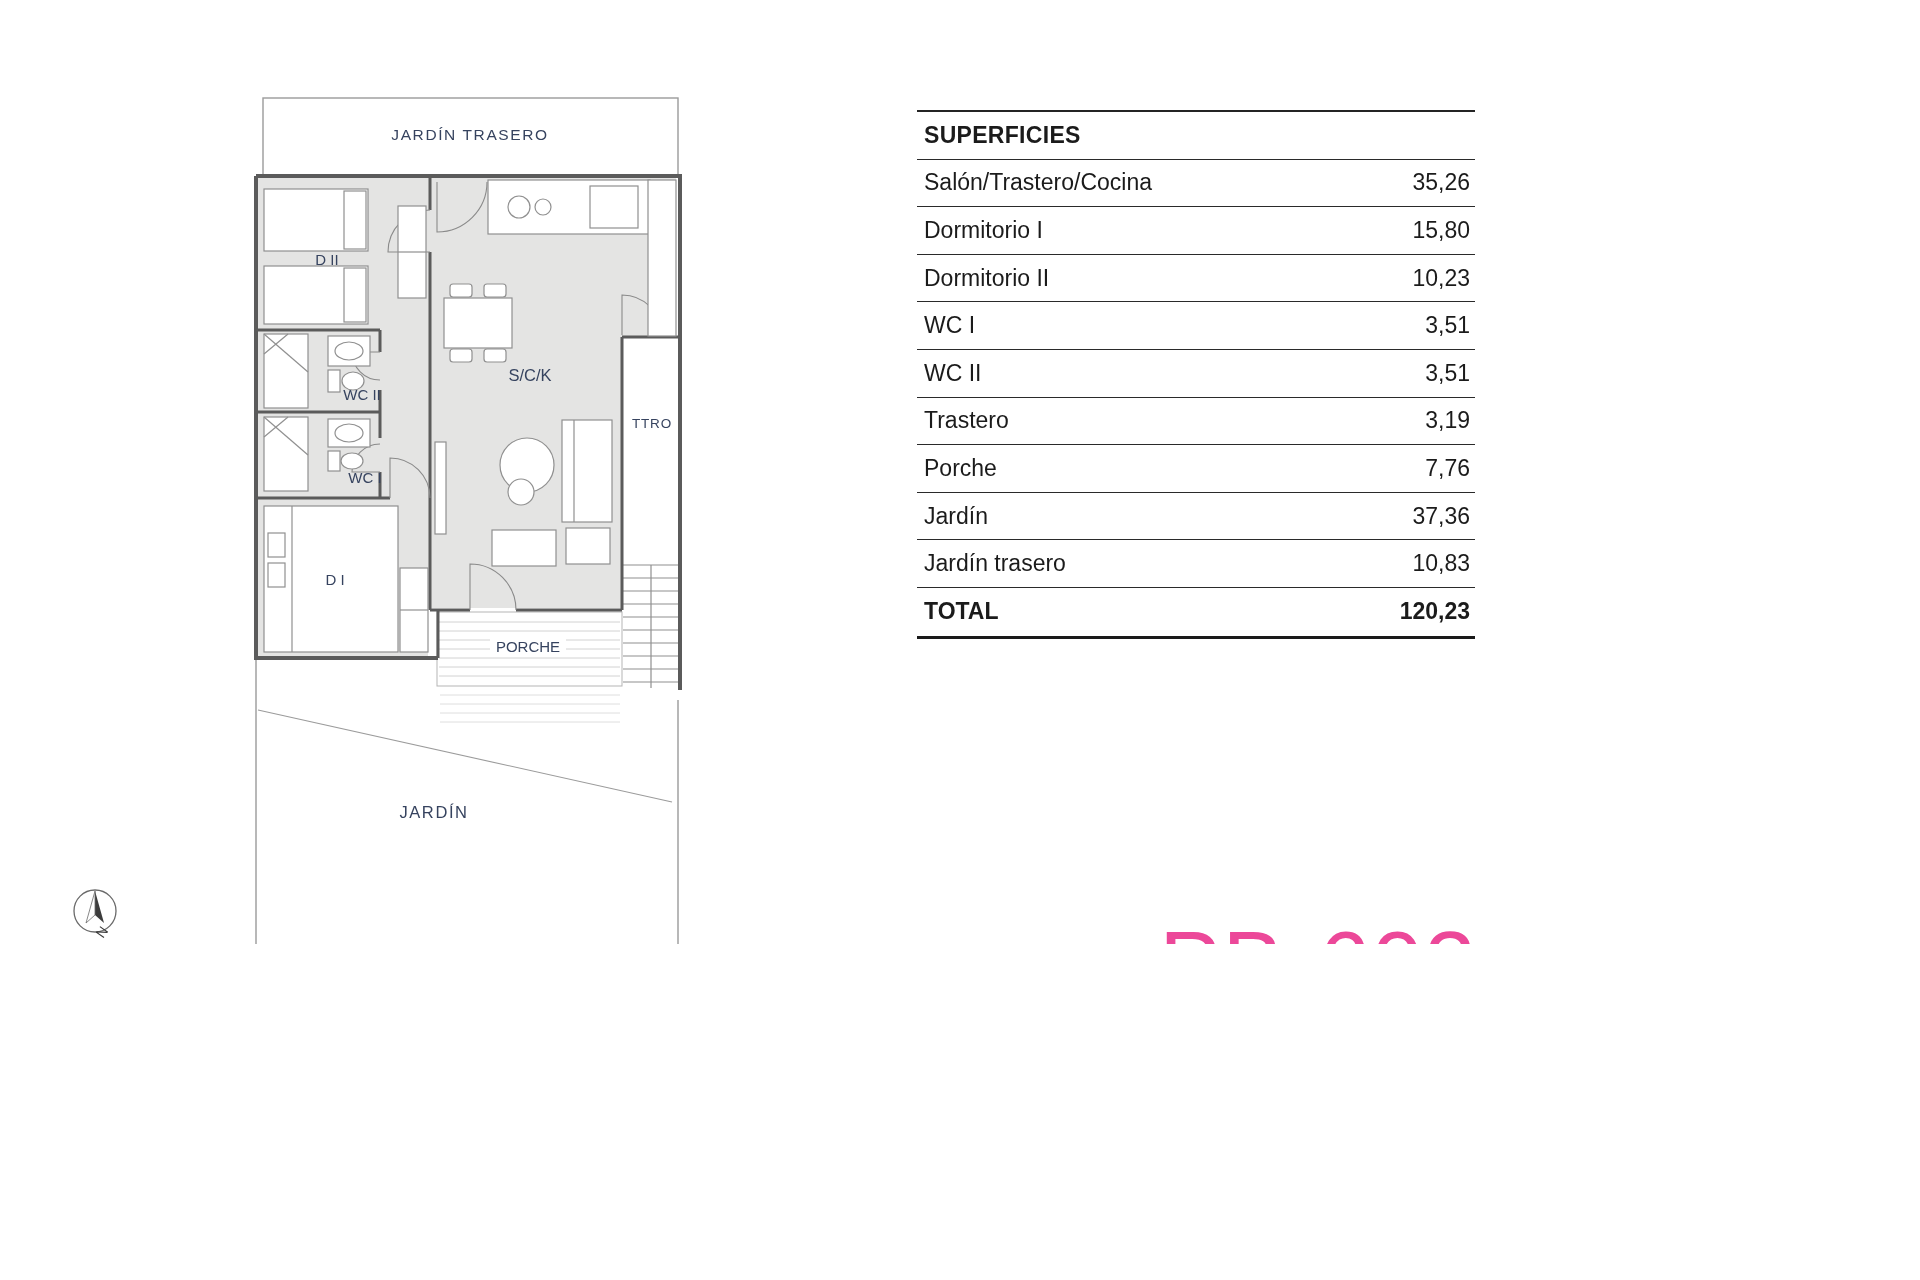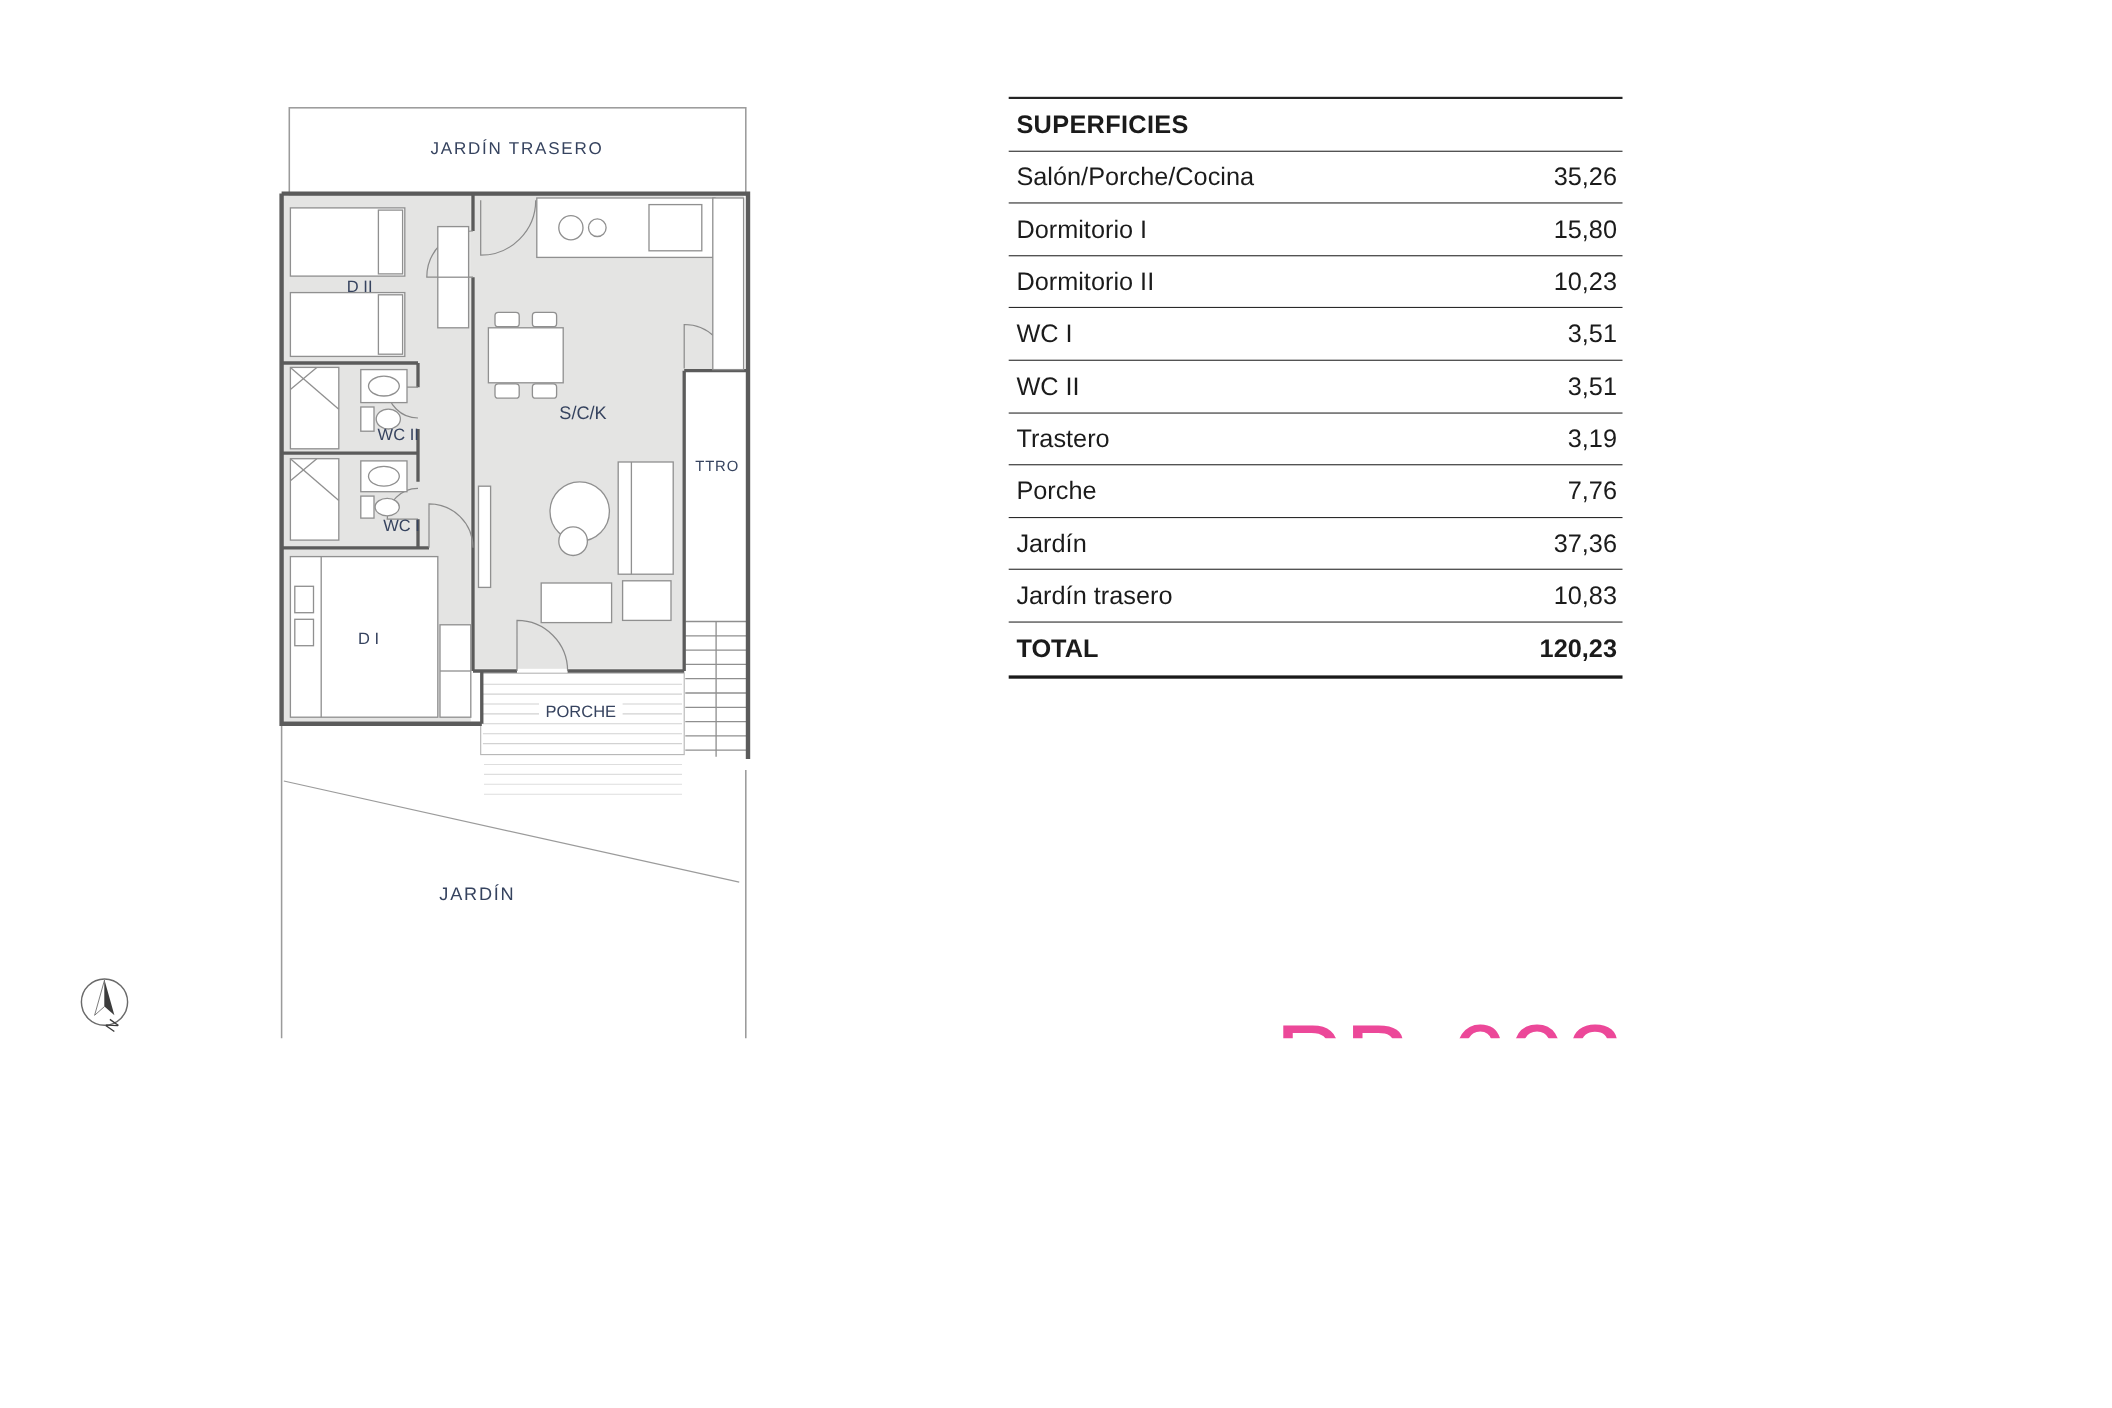--- a/index.html
+++ b/index.html
@@ -14,21 +14,21 @@
     font-family:"Liberation Sans", sans-serif;
     font-size:15px; fill:#36435f; text-anchor:middle;
   }
   .sp { letter-spacing:1.6px; font-size:15.5px; }
   .big { font-size:16.5px; }
   .sm { font-size:13.5px; letter-spacing:0.8px; }
   .lbl-n { font-family:"Liberation Sans", sans-serif; font-size:14px; fill:#3a3a3a; }
 
   
   .surface-table {
-    position:absolute; left:917px; top:88px; width:558px;
+    position:absolute; left:917px; top:110px; width:558px;
     color:#1b1b1b; border-top:2.2px solid #242424; border-bottom:3px solid #1a1a1a;
   }
   .t-row {
     display:flex; justify-content:space-between; align-items:center;
     box-sizing:border-box; height:47.6px; border-bottom:1.6px solid #2a2a2a;
     padding:0 5px 0 7px; font-size:23px;
   }
   .t-row:last-child { border-bottom:none; }
   .t-header { font-weight:bold; letter-spacing:0.3px; }
   .t-total { font-weight:bold;gap:35px; }
@@ -198,21 +198,21 @@
       <polygon points="95,891 86,923 95,915" fill="#ffffff" stroke="#6a6a6a" stroke-width="0.8"></polygon>
       <text x="103" y="939" class="lbl-n" transform="rotate(-55 103 939)">N</text>
     </g>
   </svg>
 
   <div class="surface-table">
     <div class="t-row t-header">
       <span>SUPERFICIES</span>
     </div>
     <div class="t-row">
-      <span class="t-label">Salón/Porche/Cocina</span>
+      <span class="t-label">Salón/Trastero/Cocina</span>
       <span class="t-value">35,26</span>
     </div>
     <div class="t-row">
       <span class="t-label">Dormitorio I</span>
       <span class="t-value">15,80</span>
     </div>
     <div class="t-row">
       <span class="t-label">Dormitorio II</span>
       <span class="t-value">10,23</span>
     </div>

